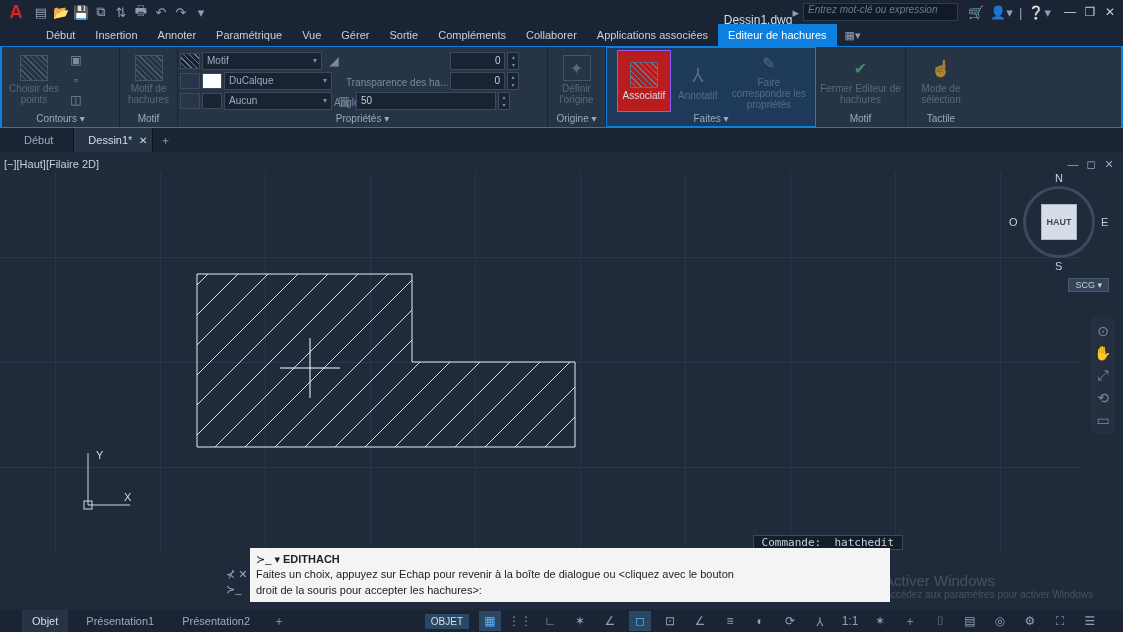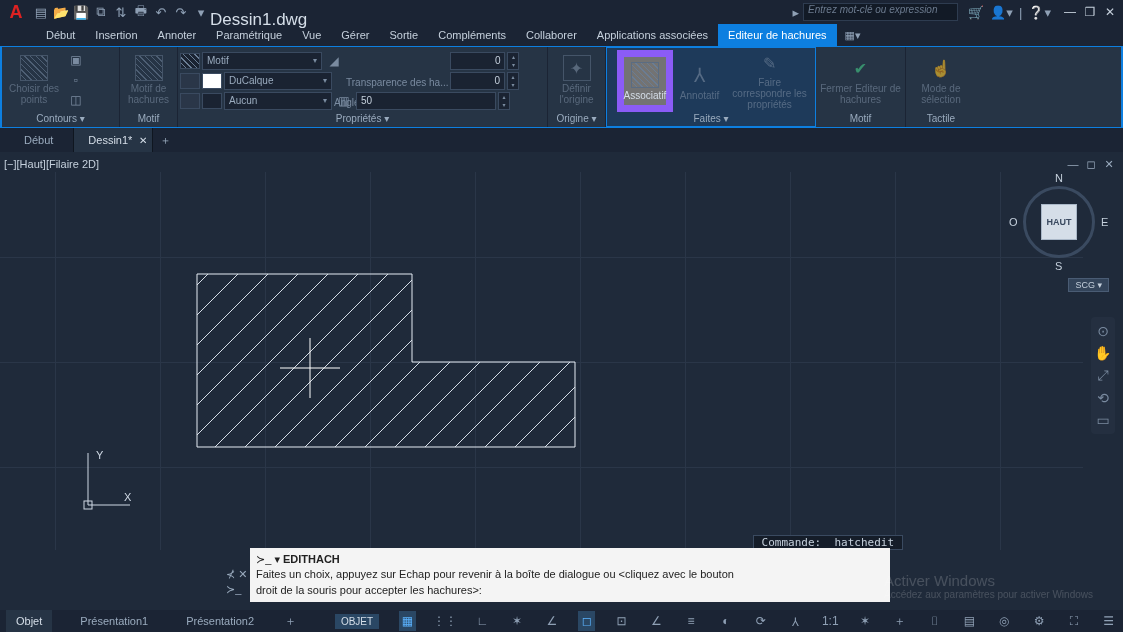--- a/index.html
+++ b/index.html
@@ -3,21 +3,21 @@
 <meta charset="utf-8">
 <style>
 * { margin: 0; padding: 0; box-sizing: border-box; font-family: "Segoe UI", Arial, sans-serif; }
 body { background: #1f2a3a; width: 1123px; height: 632px; overflow: hidden; color: #c5d0dc; font-size: 11px; position: relative; }
 
 
 .titlebar { height: 24px; background: #1b2434; display: flex; align-items: center; padding: 0 4px; }
 .app-logo { width: 24px; height: 20px; color: #d22; font-weight: bold; font-size: 18px; display: flex; align-items: center; justify-content: center; }
 .qat { display: flex; gap: 2px; margin-left: 4px; }
 .qat-icon { width: 18px; height: 18px; display: flex; align-items: center; justify-content: center; color: #8fa0b5; font-size: 13px; cursor: pointer; }
-.title-center { flex: 1; text-align: left; color: #d5dee8; font-size: 17px; margin-top: 16px; }
+.title-center { flex: 1; text-align: right; color: #d5dee8; font-size: 12px; margin-top: 16px; }
 .search-area { display: flex; align-items: center; gap: 4px; }
 .search-box { background: #121a26; border: 1px solid #2e3c50; height: 18px; width: 155px; padding: 0 4px; color: #6b7a8e; font-style: italic; font-size: 10px; }
 .title-right { display: flex; gap: 6px; margin-left: 10px; align-items: center; }
 .title-icon { color: #8fa0b5; font-size: 13px; cursor: pointer; }
 .win-controls { display: flex; gap: 2px; margin-left: 10px; }
 .win-btn { width: 18px; height: 16px; display: flex; align-items: center; justify-content: center; color: #c5d0dc; cursor: pointer; font-size: 12px;}
 
 
 .menubar { height: 22px; background: #1b2434; display: flex; align-items: stretch; padding-left: 36px; }
 .menu-item { padding: 0 10px; display: flex; align-items: center; color: #c5d0dc; font-size: 11px; cursor: pointer; }
@@ -26,21 +26,21 @@
 .menu-icon { padding: 0 8px; display: flex; align-items: center; color: #8fa0b5; cursor: pointer; }
 
 
 .ribbon { height: 82px; background: #263445; border: 1px solid #0d7fe0; border-left: 2px solid #0d7fe0; border-right: 2px solid #0d7fe0; display: flex; }
 .ribbon-panel { border-right: 1px solid #1b2434; display: flex; flex-direction: column; padding: 2px; }
 .ribbon-panel.selected-group { background: #1e3a5a; border: 1px solid #0d7fe0; }
 .panel-body { flex: 1; display: flex; align-items: flex-start; gap: 2px; }
 .panel-title { text-align: center; font-size: 10px; color: #9aabbe; padding: 1px 4px; white-space: nowrap; }
 .big-btn { width: 60px; height: 62px; display: flex; flex-direction: column; align-items: center; justify-content: center; gap: 2px; color: #7a8ba0; font-size: 10px; text-align: center; cursor: pointer; padding: 2px;}
 .big-btn.dim { opacity: 0.6; }
-.big-btn.lit { border: 7px solid #8b5cf6; background: #737373; color: #d5dee8; margin-left: 8px; }
+.big-btn.lit { border: 1px solid #8b5cf6; background: #b91c1c; color: #d5dee8; margin-left: 8px; }
 .big-icon { width: 28px; height: 26px; border: 1px solid #5a6c82; display: flex; align-items: center; justify-content: center; font-size: 16px; }
 .hatch-icon { background: repeating-linear-gradient(45deg, transparent 0 3px, #6a7d94 3px 4px); }
 .small-col { display: flex; flex-direction: column; gap: 2px; padding-top: 2px; }
 .small-icon { width: 20px; height: 18px; display: flex; align-items: center; justify-content: center; color: #7a8ba0; cursor: pointer; font-size: 12px;}
 .prop-rows { display: flex; flex-direction: column; gap: 1px; padding-top: 2px; }
 .prop-row { display: flex; align-items: center; gap: 2px; height: 19px; }
 .swatch { width: 20px; height: 16px; background: #1a2332; border: 1px solid #3a4a60; }
 .swatch.hatch { background: repeating-linear-gradient(45deg, #1a2332 0 3px, #6a7d94 3px 4px); }
 .combo { background: #1a2332; border: 1px solid #3a4a60; height: 18px; display: flex; align-items: center; padding: 0 4px; color: #9aabbe; font-size: 10px; position: relative; cursor: pointer; }
 .combo::after { content: "▾"; position: absolute; right: 4px; font-size: 8px; color: #7a8ba0; }
@@ -80,21 +80,21 @@
 
 .cmd-history { position: absolute; bottom: 60px; right: 220px; background: rgba(20,28,40,0.9); border: 1px solid #3a4a60; padding: 0 8px; font-family: Consolas, monospace; font-size: 11px; color: #c5d0dc; }
 .cmd-box { position: absolute; bottom: 8px; left: 250px; width: 640px; background: #f4f4f4; color: #222; font-family: Consolas, monospace; font-size: 11px; padding: 4px 6px; line-height: 1.4; }
 .cmd-box .cmd-title { font-weight: bold; }
 .cmd-side { position: absolute; bottom: 14px; left: 226px; display: flex; flex-direction: column; gap: 2px; color: #9aabbe; font-size: 11px;}
 .cmd-side span { cursor: pointer; }
 .watermark { position: absolute; right: 30px; bottom: 10px; color: rgba(255,255,255,0.18); font-size: 15px; }
 .watermark small { display:block; font-size: 10px; }
 
 
-.statusbar { position: absolute; bottom: 0; left: 0; right: 0; height: 22px; background: #1b2434; display: flex; align-items: center; padding: 0 6px; gap: 18px; }
+.statusbar { position: absolute; bottom: 0; left: 0; right: 0; height: 22px; background: #1b2434; display: flex; align-items: center; padding: 0 22px; gap: 8px; }
 .status-tab { padding: 0 10px; height: 22px; display: flex; align-items: center; font-size: 11px; color: #9aabbe; cursor: pointer; }
 .status-tab.active { background: #263445; color: #d5dee8; }
 .status-spacer { flex: 1; }
 .status-btn { width: 22px; height: 20px; display: flex; align-items: center; justify-content: center; color: #8fa0b5; font-size: 12px; cursor: pointer; }
 .status-btn.on { background: #2a4764; color: #5bb3ff; }
 .obj-label { background: #2a4764; color: #d5dee8; padding: 2px 6px; font-size: 10px; margin-right: 2px;}
 </style>
 </head>
 <body>
 

